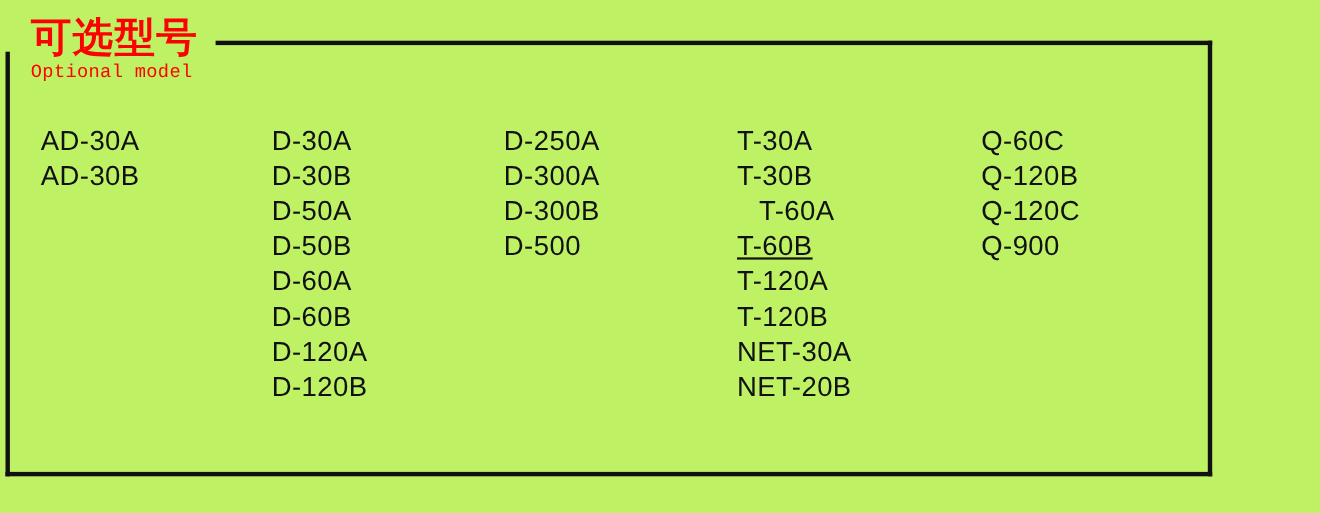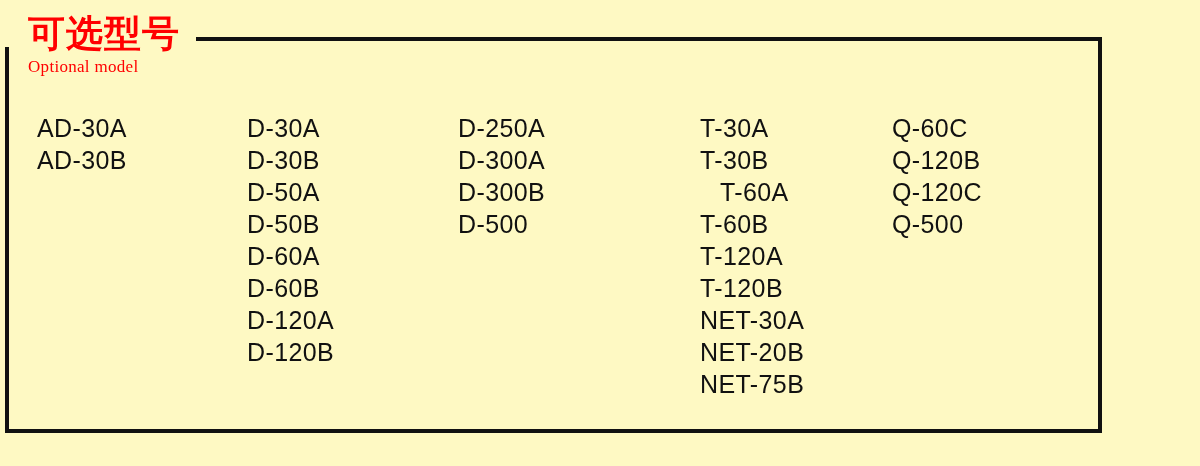--- a/index.html
+++ b/index.html
@@ -63,21 +63,21 @@
   }
   #title-cn {
     font-family: "DejaVu Sans", "Liberation Sans", sans-serif;
     font-size: 37px;
     font-weight: bold;
     letter-spacing: 1px;
     line-height: 1.08;
     white-space: nowrap;
   }
   #title-en {
-    font-family: Liberation Serif, serif;
+    font-family: Liberation Mono, monospace;
     font-size: 17px;
     font-weight: normal;
     letter-spacing: 0.3px;
     margin-top: 4px;
     white-space: nowrap;
   }
 
   
   #columns {
     position: absolute;
@@ -96,27 +96,27 @@
     font-weight: normal;
     color: #111111;
     line-height: 32px;
     height: 32px;
     letter-spacing: 0.4px;
     white-space: nowrap;
   }
   #col-0 { left: 37px; text-align: right; }
   #col-1 { left: 247px; }
   #col-2 { left: 458px; }
-  #col-3 { left: 700px; }
+  #col-3 { left: 670px; }
   #col-4 { left: 892px; }
 </style>
 </head>
 <body>
 
-<div id="sheet" style="background: #fef9c3;">
+<div id="sheet" style="background: #bef264;">
 
   <div class="rule" id="frame-top" style="background: rgb(17, 17, 17);"></div>
   <div class="rule" id="frame-right" style="background: rgb(17, 17, 17);"></div>
   <div class="rule" id="frame-bottom" style="background: rgb(17, 17, 17);"></div>
   <div class="rule" id="frame-left" style="background: rgb(17, 17, 17);"></div>
 
   <div id="heading">
     <div id="title-cn" style="color: rgb(255, 0, 0);">可选型号</div>
     <div id="title-en" style="color: rgb(255, 0, 0);">Optional model</div>
   </div>
@@ -139,28 +139,27 @@
       <div class="model-column" id="col-2">
         <div class="model-item" style="color: rgb(17, 17, 17);">D-250A</div>
         <div class="model-item" style="color: rgb(17, 17, 17);">D-300A</div>
         <div class="model-item" style="color: rgb(17, 17, 17);">D-300B</div>
         <div class="model-item" style="color: rgb(17, 17, 17);">D-500</div>
       </div>
       <div class="model-column" id="col-3">
         <div class="model-item" style="color: rgb(17, 17, 17);">T-30A</div>
         <div class="model-item" style="color: rgb(17, 17, 17);">T-30B</div>
         <div class="model-item" style="color: rgb(17, 17, 17); margin-left: 20px;">T-60A</div>
-        <div class="model-item" style="color: rgb(17, 17, 17);">T-60B</div>
+        <div class="model-item" style="color: rgb(17, 17, 17); text-decoration: underline;">T-60B</div>
         <div class="model-item" style="color: rgb(17, 17, 17);">T-120A</div>
         <div class="model-item" style="color: rgb(17, 17, 17);">T-120B</div>
         <div class="model-item" style="color: rgb(17, 17, 17);">NET-30A</div>
         <div class="model-item" style="color: rgb(17, 17, 17);">NET-20B</div>
-        <div class="model-item" style="color: rgb(17, 17, 17);">NET-75B</div>
       </div>
       <div class="model-column" id="col-4">
         <div class="model-item" style="color: rgb(17, 17, 17);">Q-60C</div>
         <div class="model-item" style="color: rgb(17, 17, 17);">Q-120B</div>
         <div class="model-item" style="color: rgb(17, 17, 17);">Q-120C</div>
-        <div class="model-item" style="color: rgb(17, 17, 17);">Q-500</div>
+        <div class="model-item" style="color: rgb(17, 17, 17);">Q-900</div>
       </div>
     </div>
 
 </div>
 
 </body></html>

